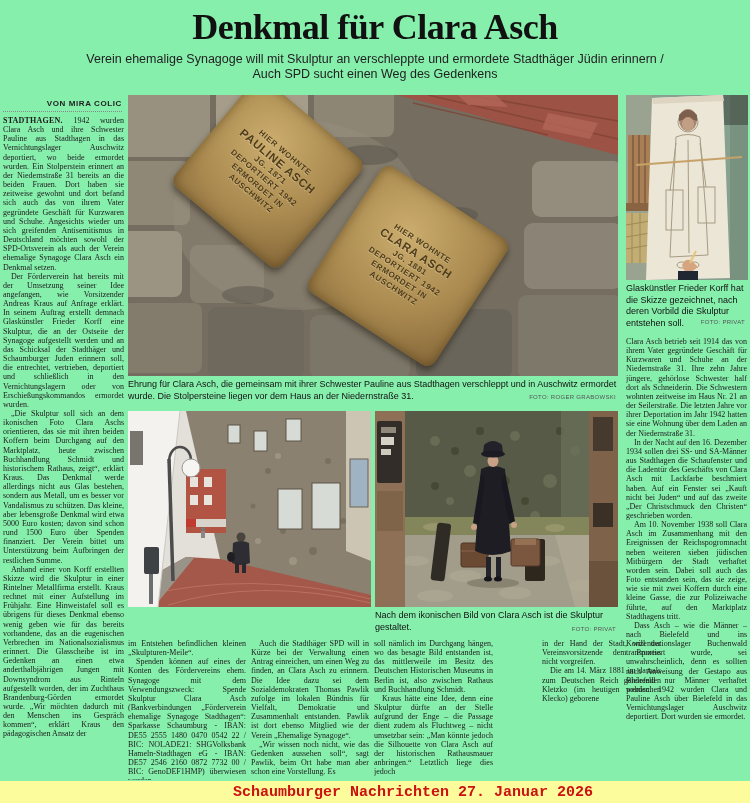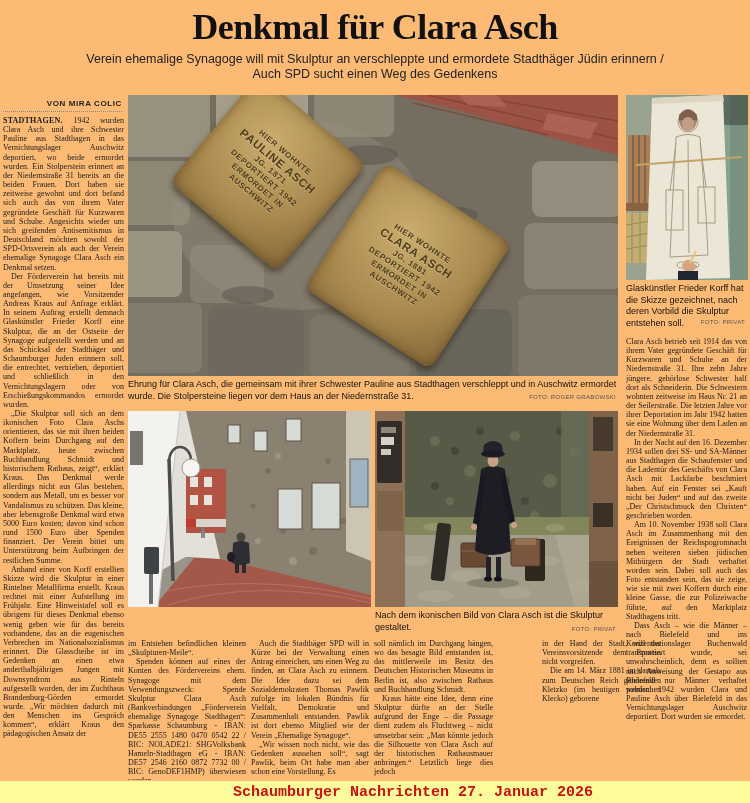--- a/index.html
+++ b/index.html
@@ -1,16 +1,16 @@
 <!DOCTYPE html>
 <html lang="de"><head>
 <meta charset="utf-8">
 <style>
   html,body{margin:0;padding:0;background:#ddd;}
-  .page{position:relative;width:750px;height:803px;margin:0 auto;background:#fdba74;
+  .page{position:relative;width:750px;height:803px;margin:0 auto;background:#86efac;
         font-family:"Liberation Serif",serif;color:#1b1b1b;overflow:hidden;}
   
   .header{position:absolute;top:0;left:0;width:750px;text-align:center;}
   .headline{margin:7px 0 5px;font-family:"Liberation Serif",serif;font-weight:bold;
             font-size:36px;line-height:40px;letter-spacing:-.5px;color:#111;}
   .subhead{font-family:"Liberation Sans",sans-serif;font-size:12.5px;line-height:15px;color:#222;}
   
   .byline{position:absolute;left:3px;top:99px;width:119px;
           font-family:"Liberation Sans",sans-serif;font-weight:bold;font-size:8px;
           letter-spacing:.6px;color:#222;border-bottom:1px dotted #888;padding-bottom:3px;text-align:right;}

